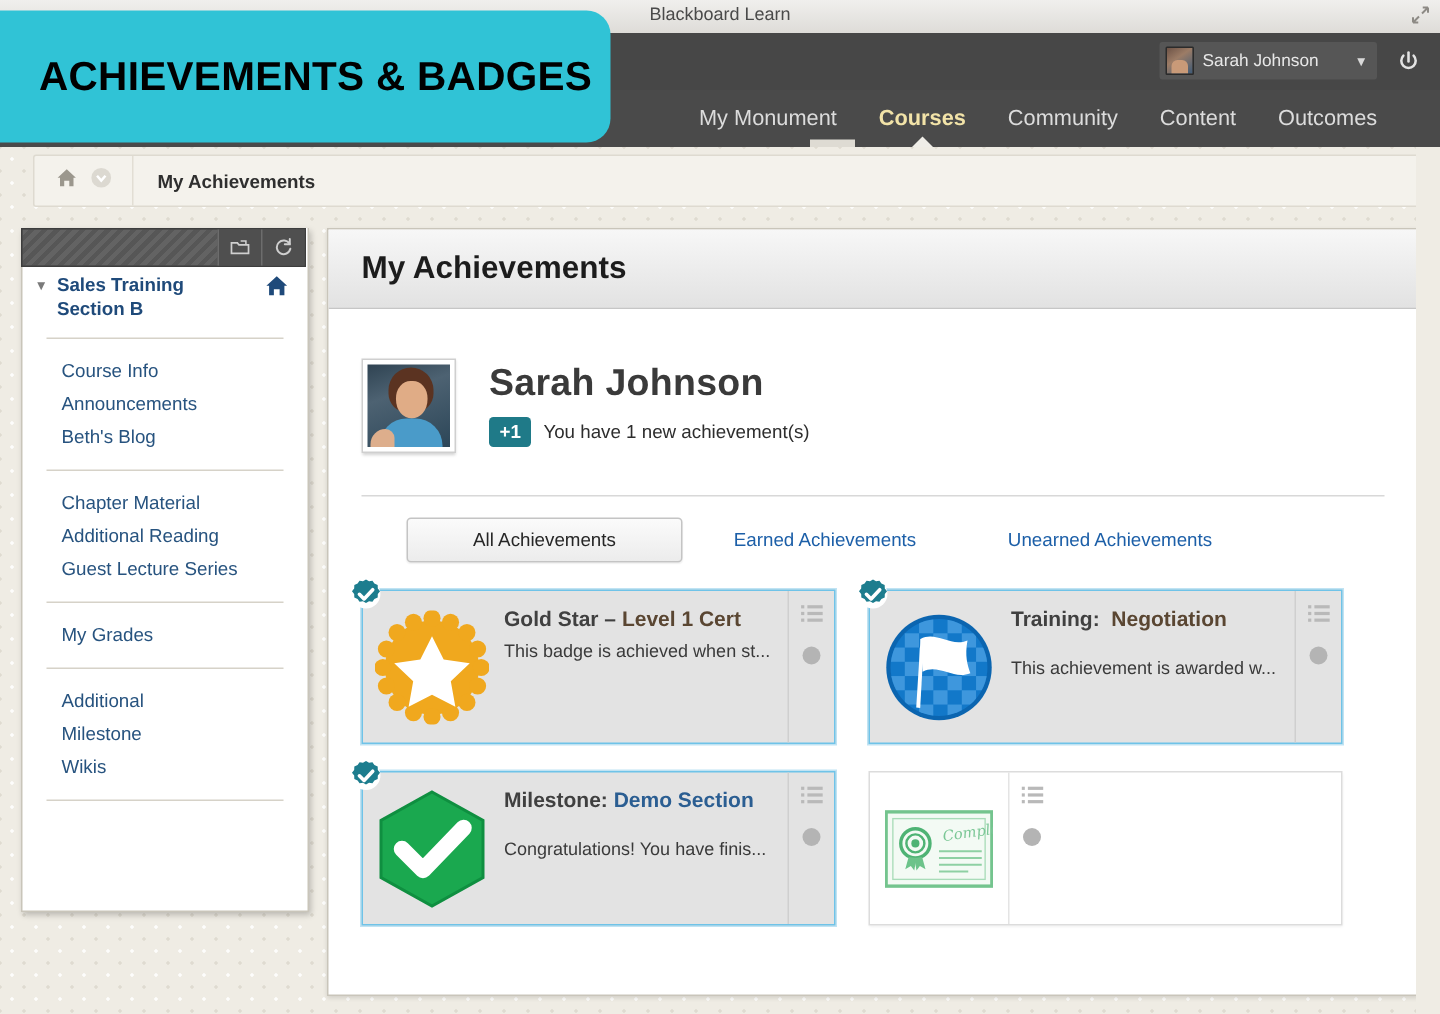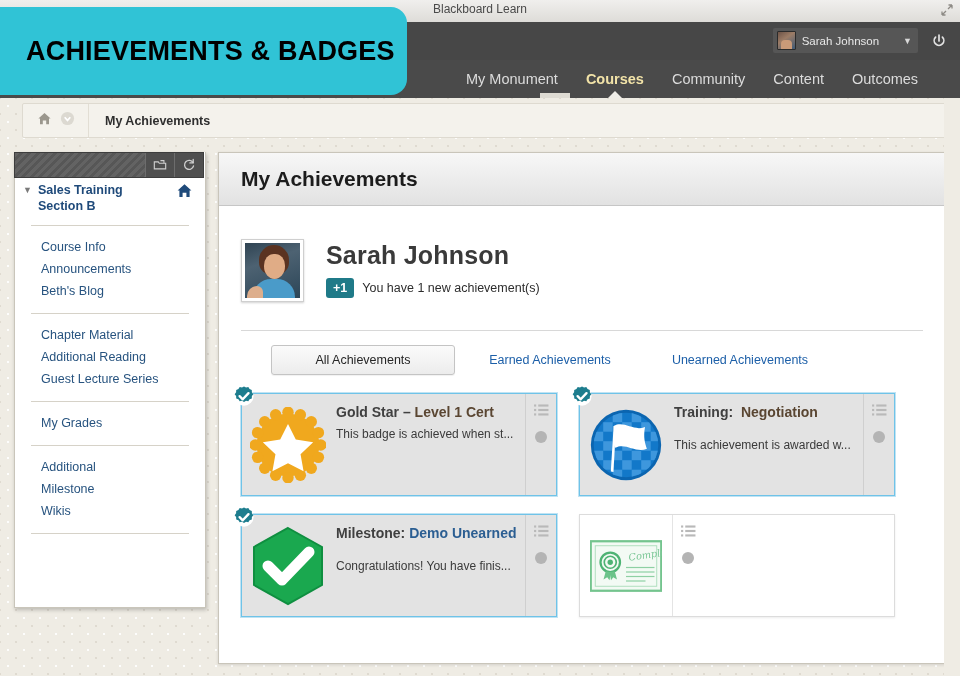--- a/index.html
+++ b/index.html
@@ -604,21 +604,21 @@
           </svg>
         </span>
         <div class="card-icon">
           <svg width="80" height="80" viewBox="0 0 80 80" aria-hidden="true">
             <path d="M40 2 L74 21 L74 59 L40 78 L6 59 L6 21 Z" fill="#1aa84f"></path>
             <path d="M40 2 L74 21 L74 59 L40 78 L6 59 L6 21 Z" fill="none" stroke="#0f8f40" stroke-width="2"></path>
             <path d="M20 40 L34 54 L61 26" fill="none" stroke="#ffffff" stroke-width="11" stroke-linecap="round" stroke-linejoin="round"></path>
           </svg>
         </div>
         <div class="card-body">
-          <div class="card-title"><span>Milestone:</span><span> </span><span class="t-blue">Demo Unearned</span></div>
+          <div class="card-title"><span>Milestone:</span><span> </span><span class="t-blue">Demo Section</span></div>
           <div class="card-desc" style="margin-top:18px;">Congratulations! You have finis...</div>
         </div>
         <div class="card-rail">
           <span class="menu-glyph">
             <svg width="15" height="13" viewBox="0 0 16 14" aria-hidden="true">
               <g fill="#b9b9b9">
                 <rect x="0" y="0.5" width="2.3" height="2.3"></rect>
                   <rect x="4.5" y="0.5" width="11" height="2.3"></rect>
                 <rect x="0" y="5.3" width="2.3" height="2.3"></rect>
                   <rect x="4.5" y="5.3" width="11" height="2.3"></rect>

